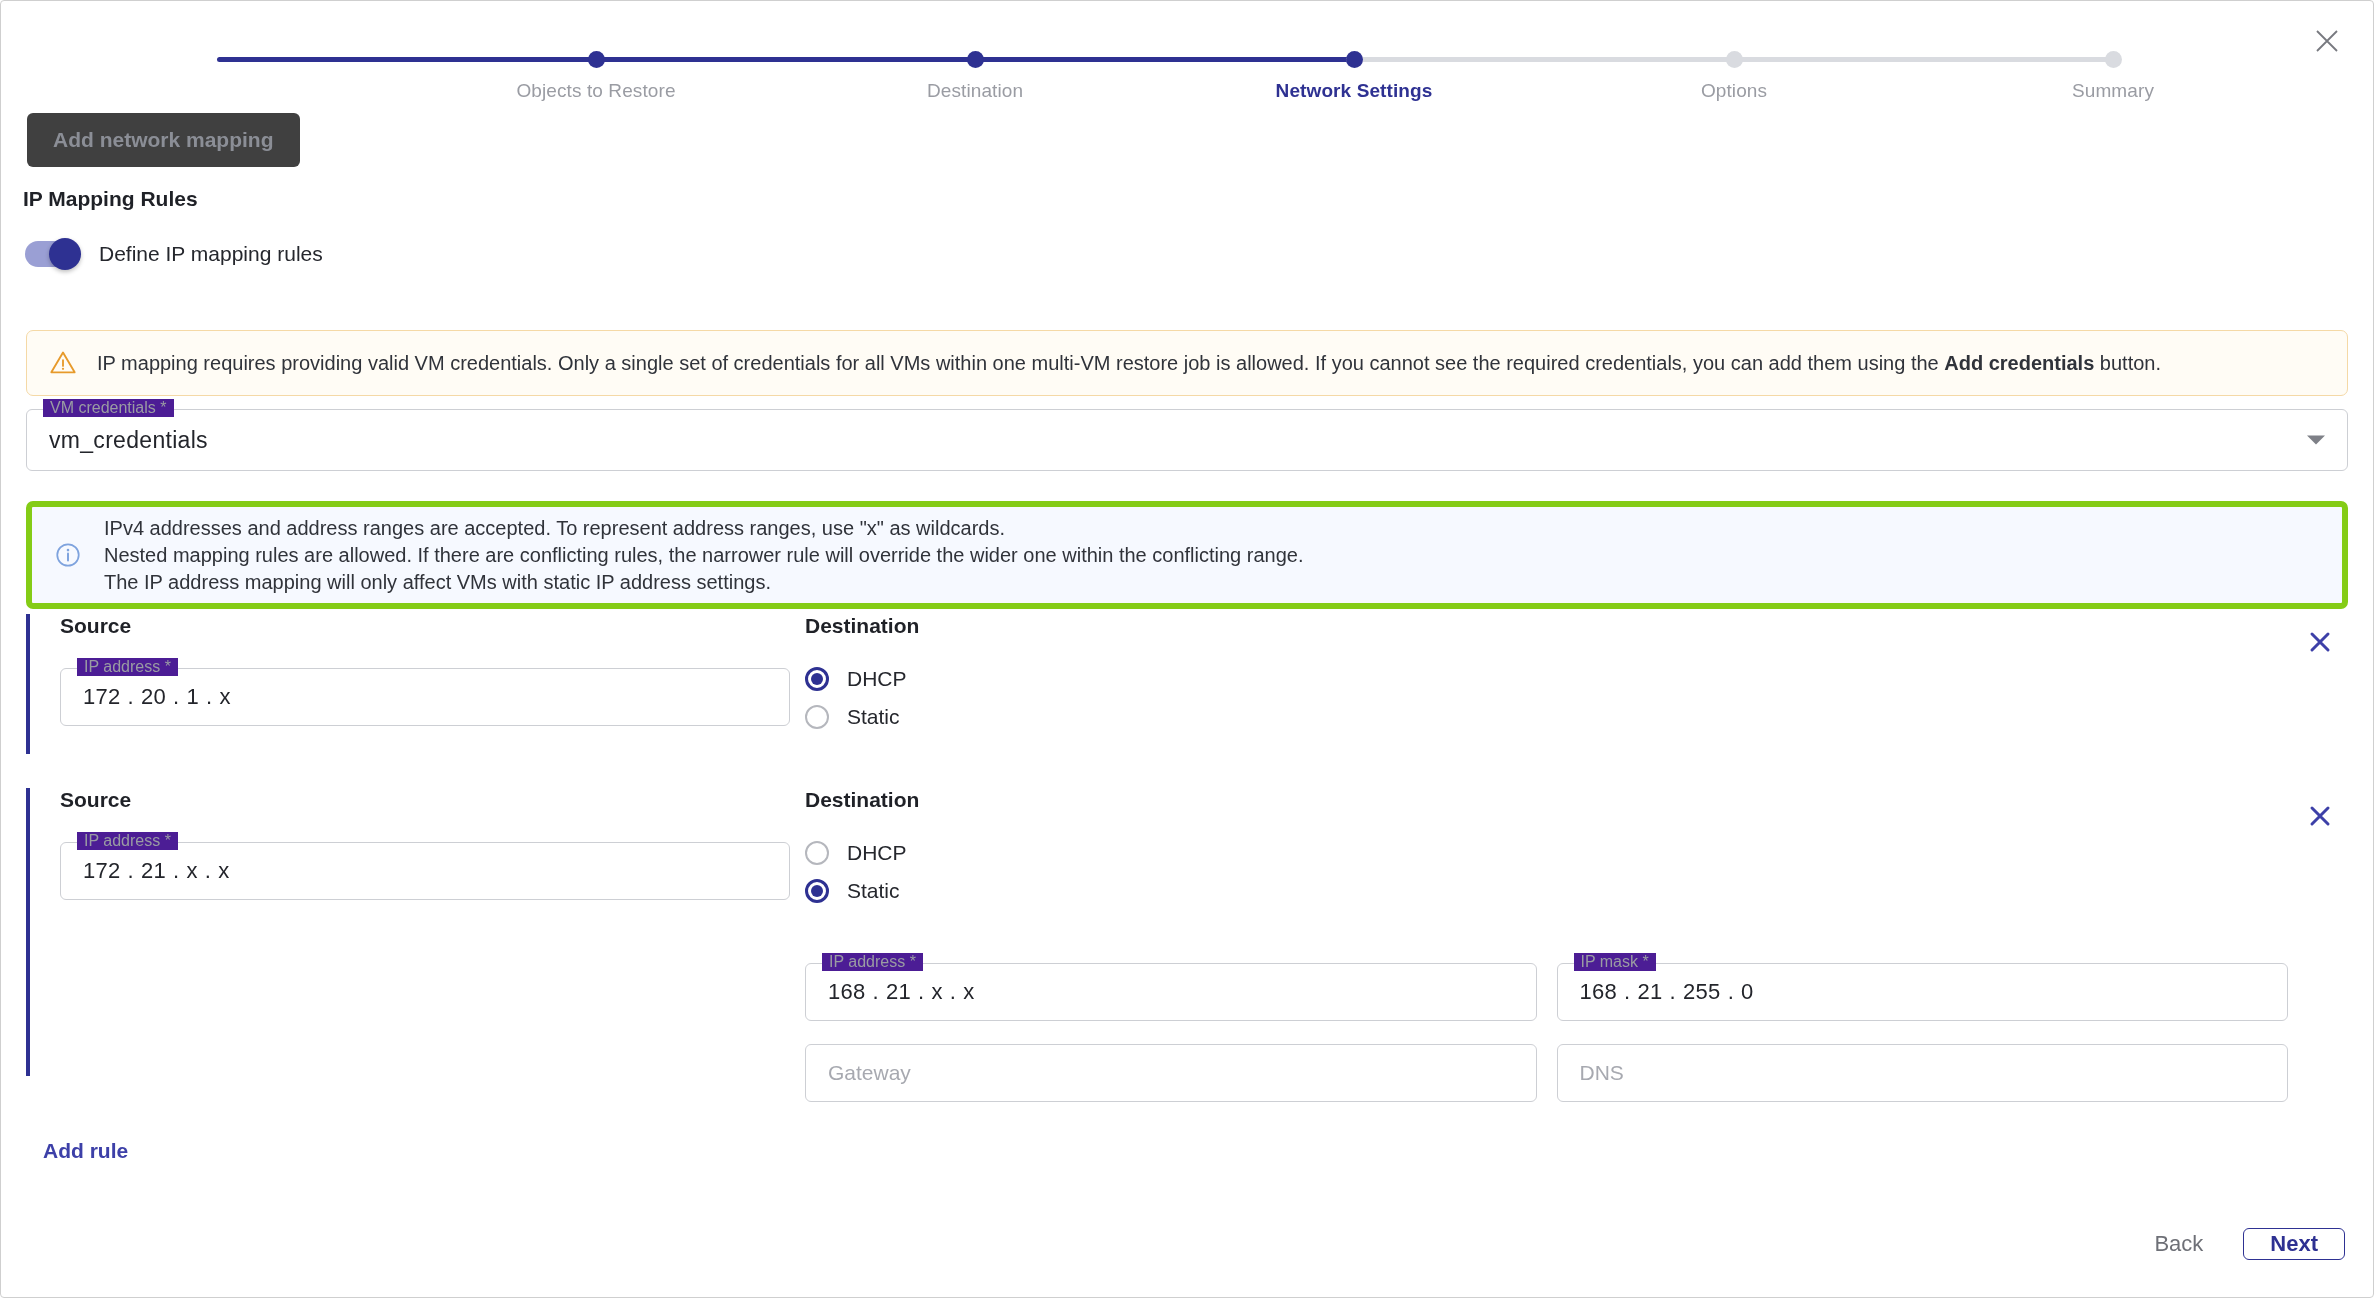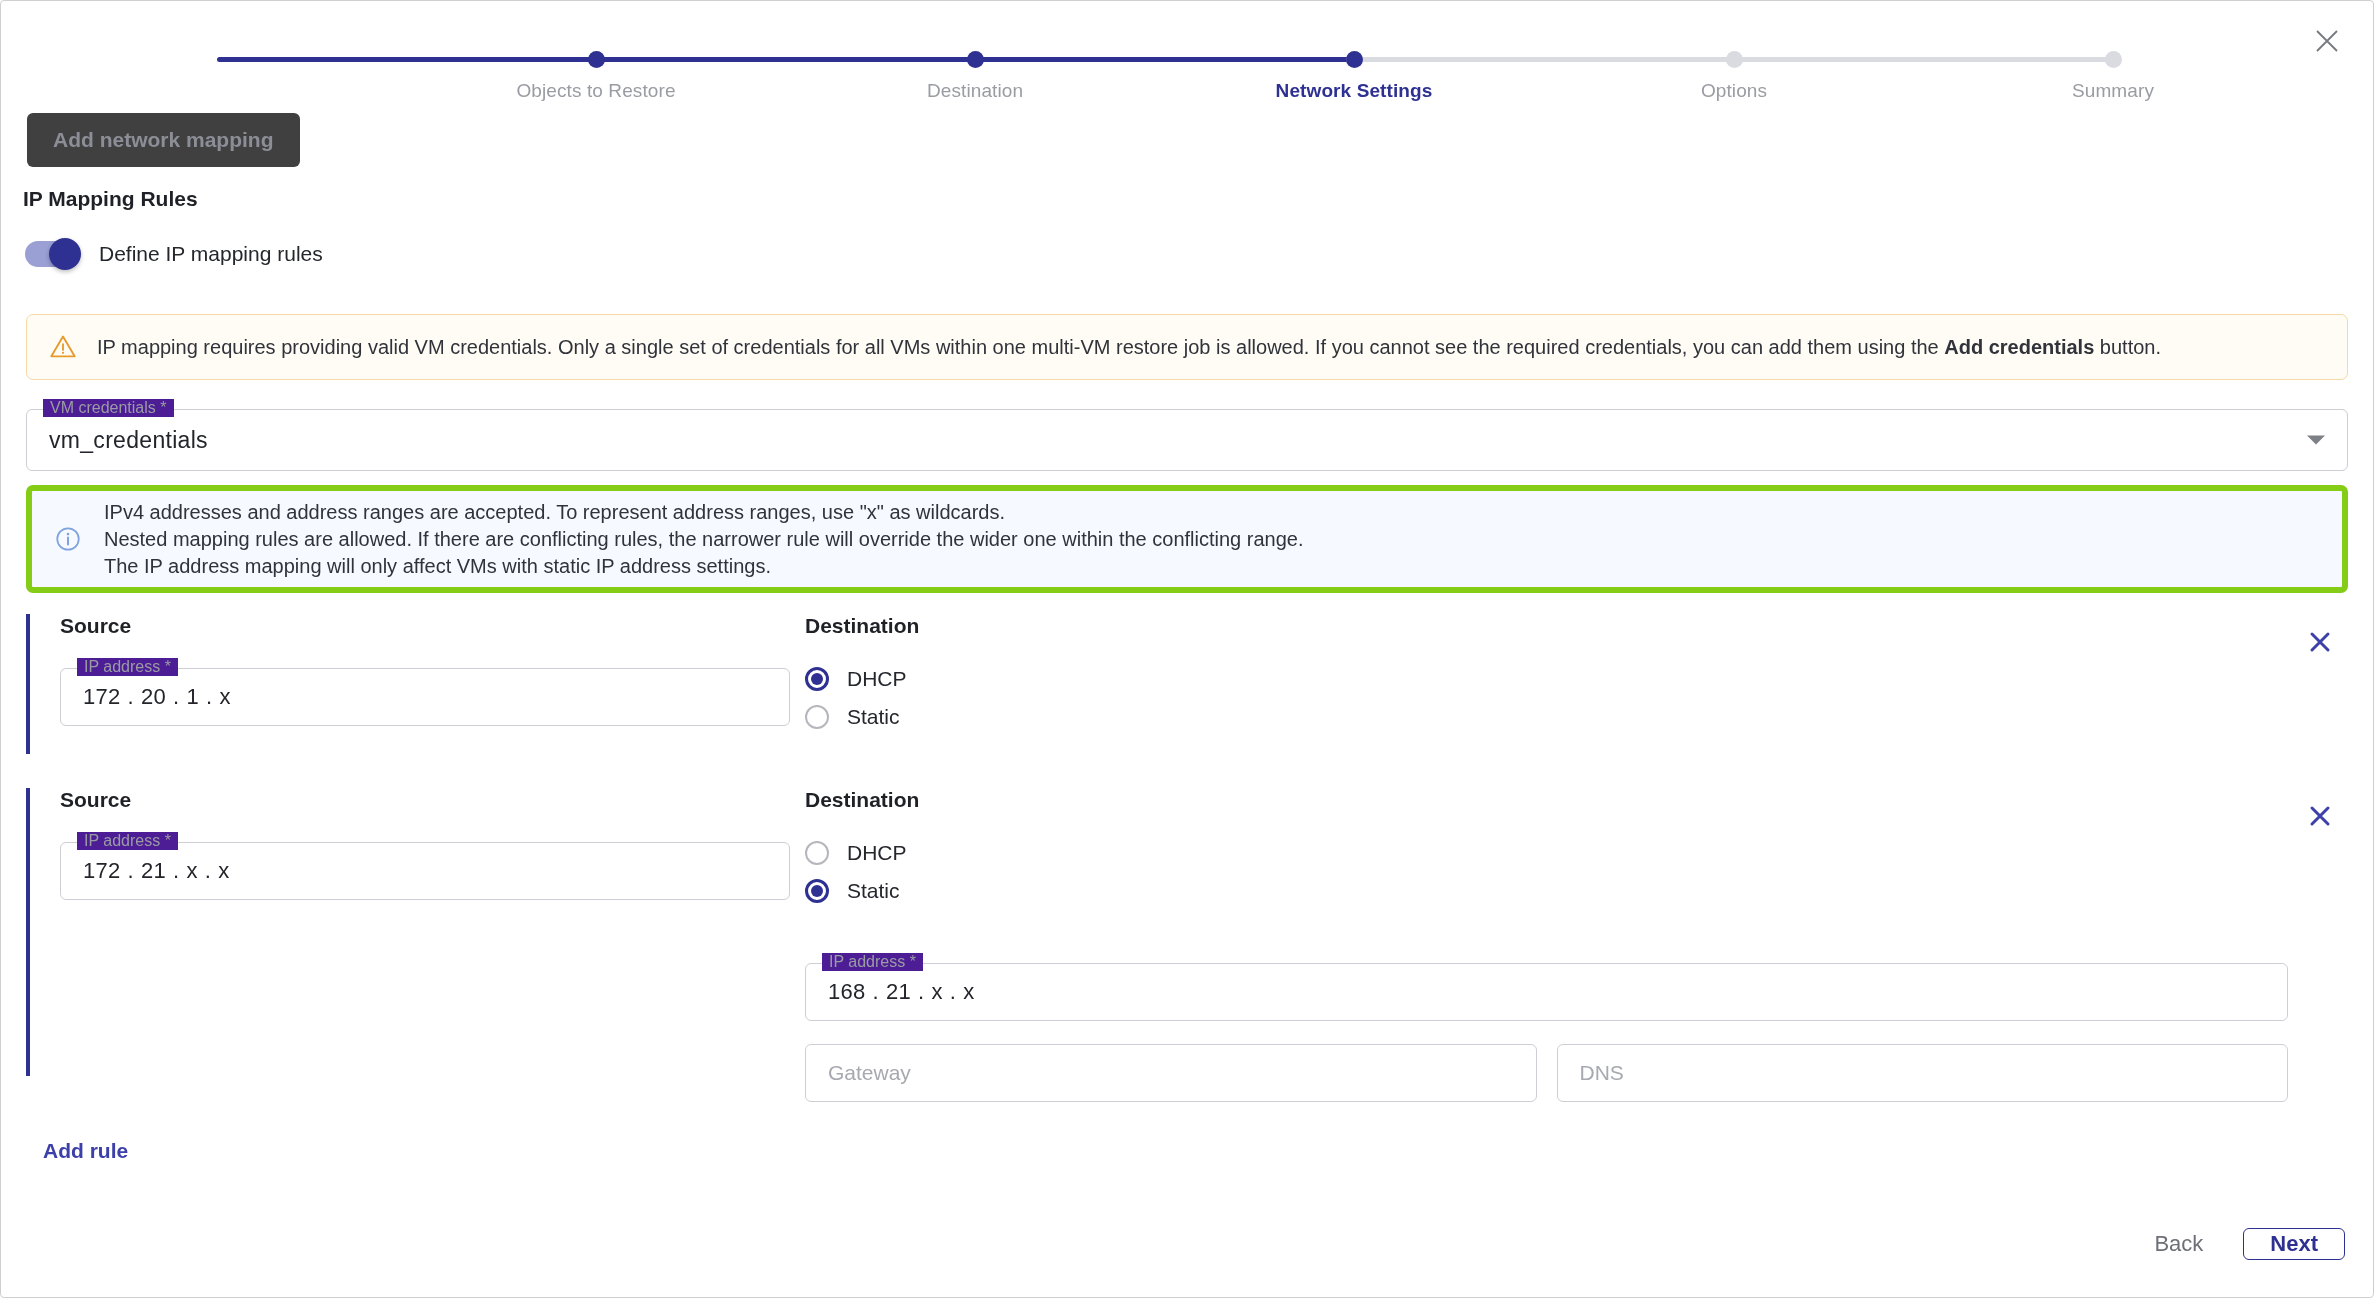--- a/index.html
+++ b/index.html
@@ -93,20 +93,21 @@
     box-shadow: 0 2px 4px rgba(0,0,0,.25);
   }
   .toggle-label { font-size: 21px; color: #25272d; }
 
   
   .banner {
     position: absolute; left: 25px; right: 25px;
     border-radius: 7px;
     display: flex; align-items: flex-start;
     padding: 18px 22px;
+    margin-top: 16px;
   }
   .banner-warn {
     top: 313px; height: 66px;
     background: #fffcf5; border: 1px solid #f5d9a6;
     align-items: center;
   }
   .banner-warn .ico { flex: 0 0 auto; margin-right: 20px; display:flex; }
   .banner-warn .txt { font-size: 20px; color: #30333a; line-height: 1.3; }
   .banner-warn .txt b { font-weight: 700; }
 
@@ -366,20 +367,24 @@
         </div>
       </div>
     </div>
 
     <div class="static-grid">
       <div class="static-row">
         <div class="field">
           <span class="legend">IP address *</span>
           <span class="fval"><span>168</span><span class="dot-sep">.</span><span>21</span><span class="dot-sep">.</span><span>x</span><span class="dot-sep">.</span><span>x</span></span>
         </div>
+        <div class="field">
+          <span class="legend">IP mask *</span>
+          <span class="fval"><span>168</span><span class="dot-sep">.</span><span>21</span><span class="dot-sep">.</span><span>255</span><span class="dot-sep">.</span><span>0</span></span>
+        </div>
       </div>
       <div class="static-row">
         <div class="field">
           <span class="fplace">Gateway</span>
         </div>
         <div class="field">
           <span class="fplace">DNS</span>
         </div>
       </div>
     </div>

